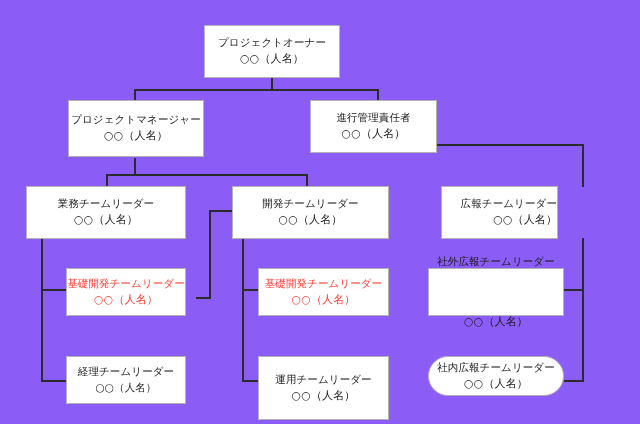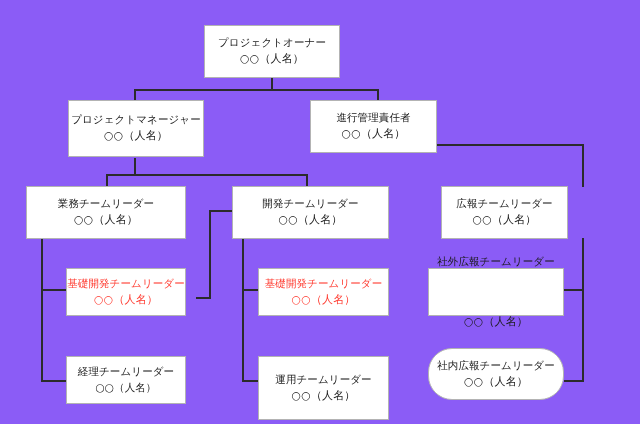--- a/index.html
+++ b/index.html
@@ -117,21 +117,21 @@
   <div class="node-box" style="left:26px; top:186px; width:160px; height:53px;">
     <div class="node-title">業務チームリーダー</div>
     <div class="node-person">○○（人名）</div>
   </div>
 
   <div class="node-box" style="left:232px; top:186px; width:157px; height:53px;">
     <div class="node-title">開発チームリーダー</div>
     <div class="node-person">○○（人名）</div>
   </div>
 
-  <div class="node-box" style="left:441px; top:186px; width:127px; height:53px;">
+  <div class="node-box" style="left:441px; top:186px; width:117px; height:53px;align-items:flex-end;">
     <div class="node-title">広報チームリーダー</div>
     <div class="node-person">○○（人名）</div>
   </div>
 
   <div class="node-box highlight" style="left:66px; top:268px; width:120px; height:48px;">
     <div class="node-title">基礎開発チームリーダー</div>
     <div class="node-person">○○（人名）</div>
   </div>
 
   <div class="node-box highlight" style="left:258px; top:268px; width:131px; height:48px;">
@@ -146,18 +146,18 @@
 
   <div class="node-box wrap" style="left:66px; top:356px; width:120px; height:48px;">
     <div class="node-wrapline">経理チームリーダー○○（人名）</div>
   </div>
 
   <div class="node-box" style="left:258px; top:356px; width:131px; height:64px;">
     <div class="node-title">運用チームリーダー</div>
     <div class="node-person">○○（人名）</div>
   </div>
 
-  <div class="node-box" style="left:428px; top:348px; width:136px; height:52px;border-radius:24px;">
+  <div class="node-box" style="left:428px; top:356px; width:136px; height:40px;border-radius:24px;">
     <div class="node-title">社内広報チームリーダー</div>
     <div class="node-person">○○（人名）</div>
   </div>
 
 </div>
 
 </body></html>

